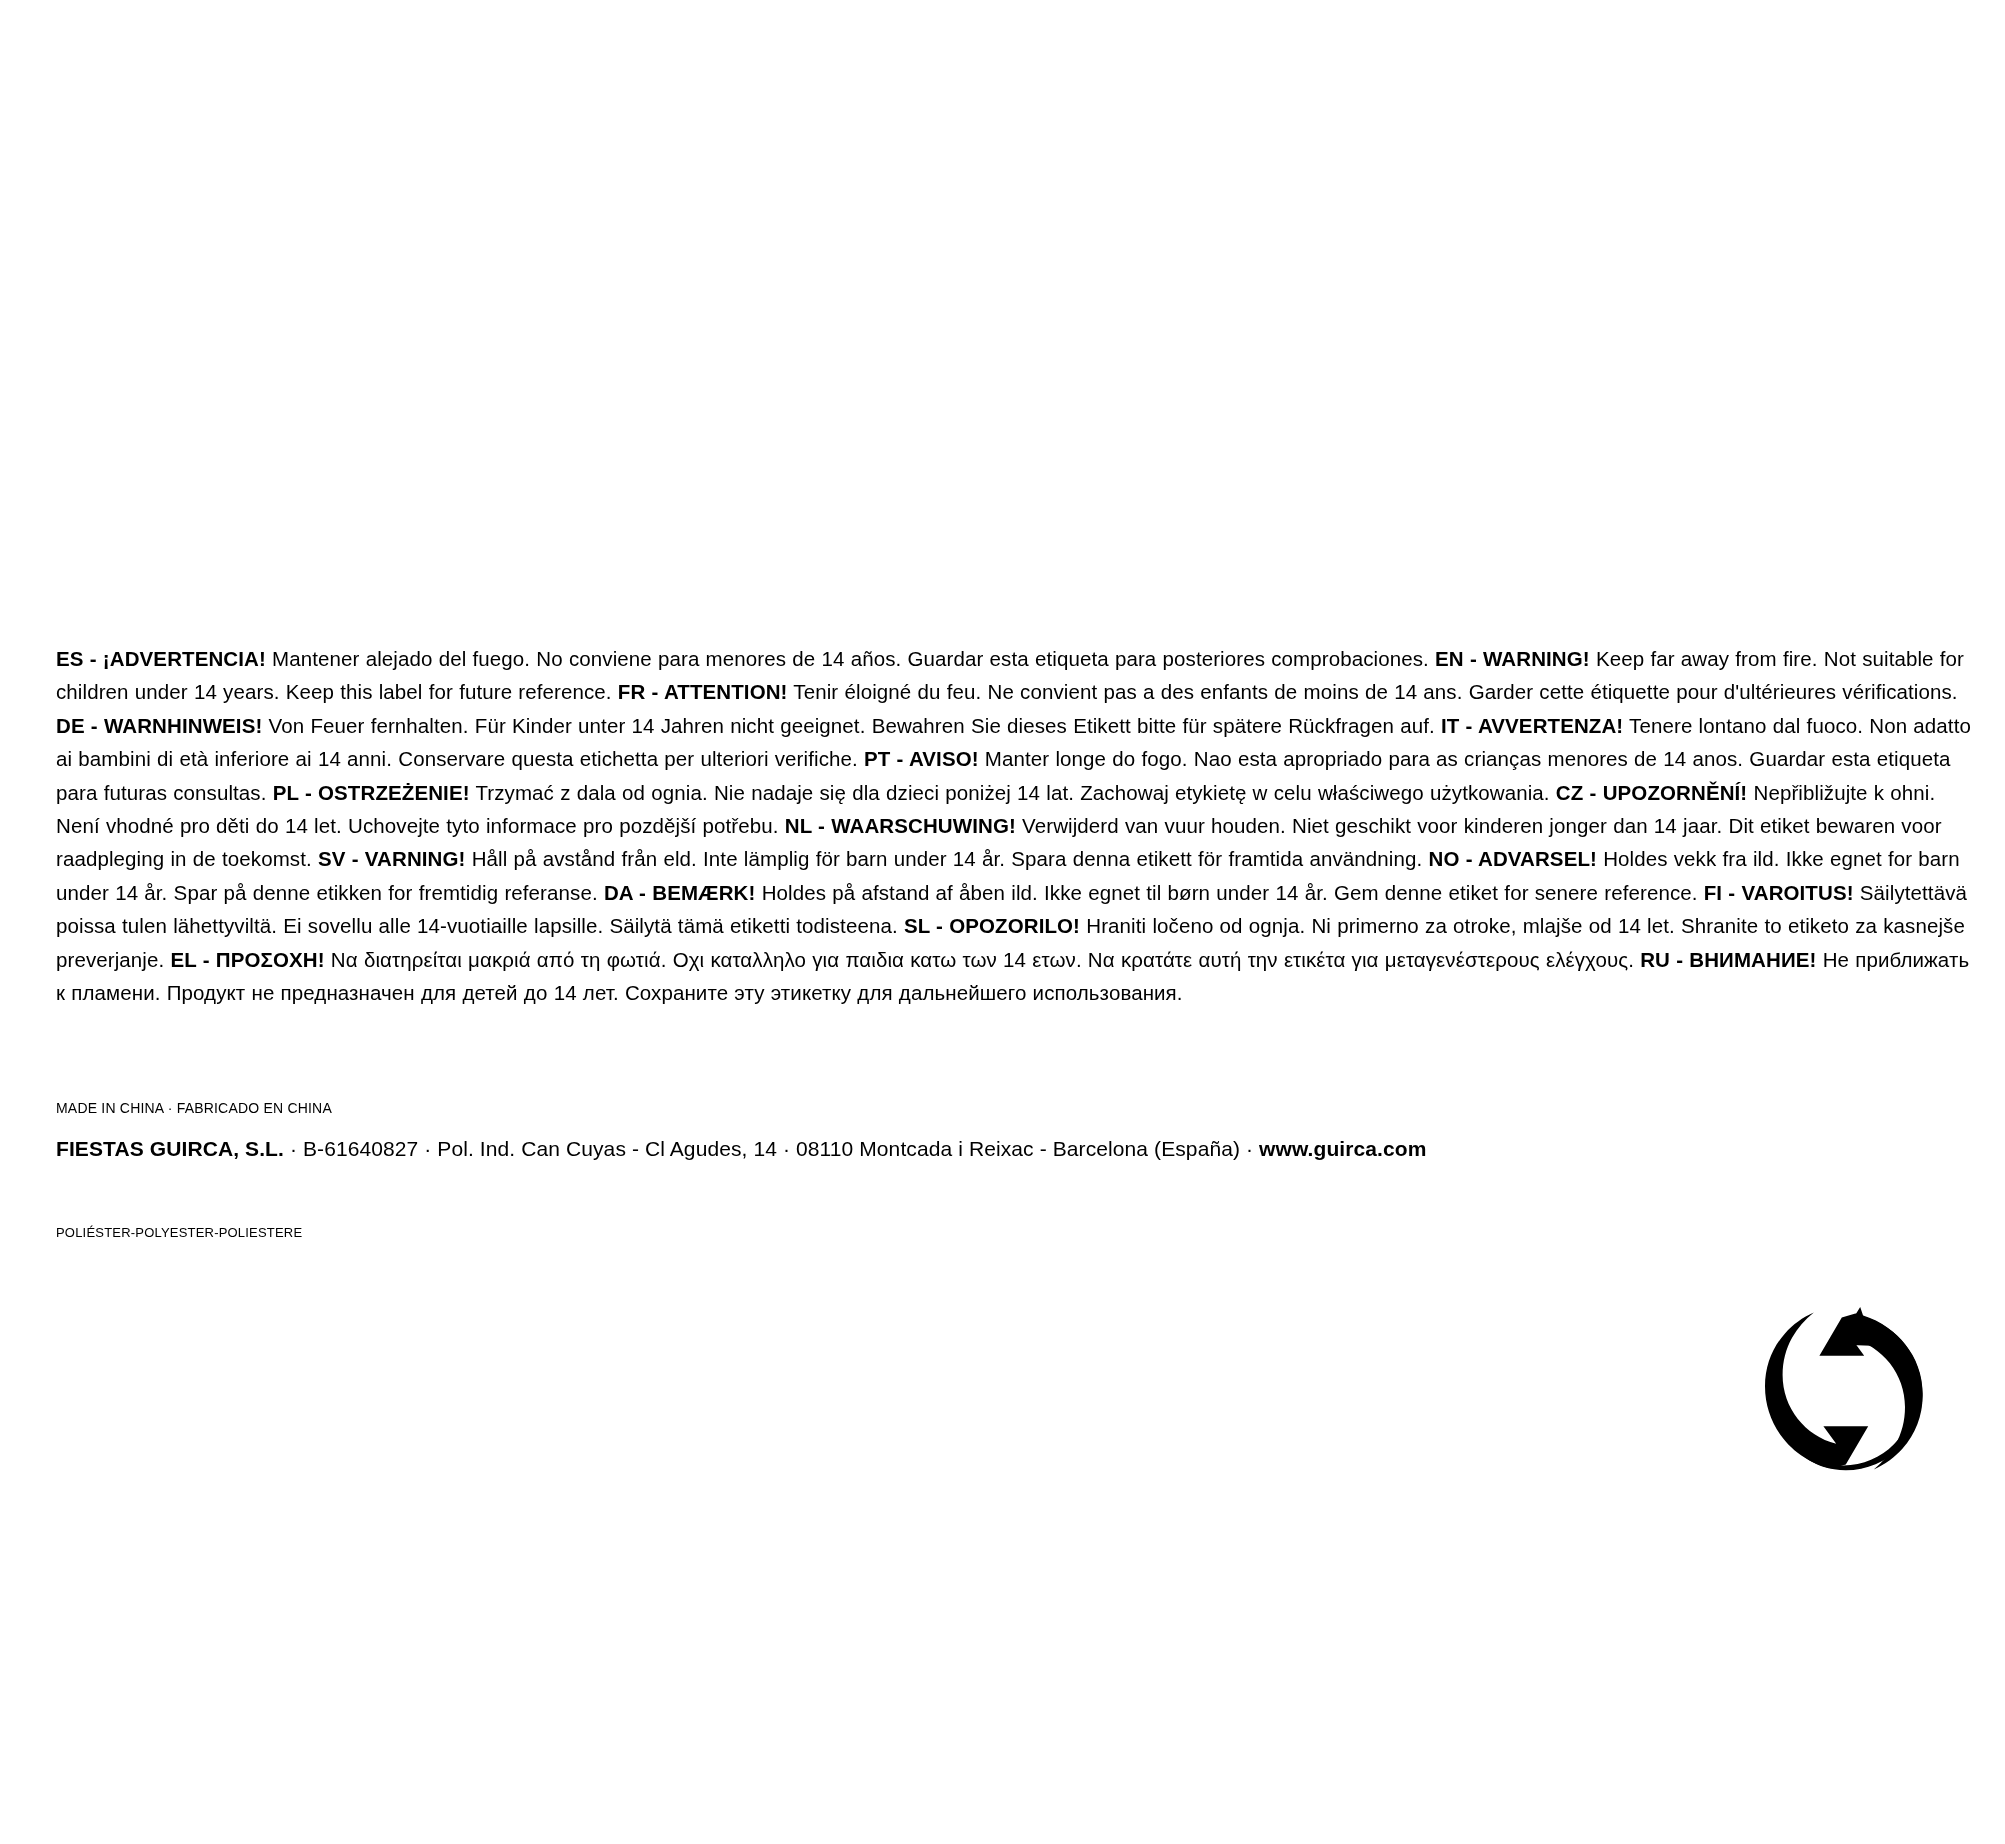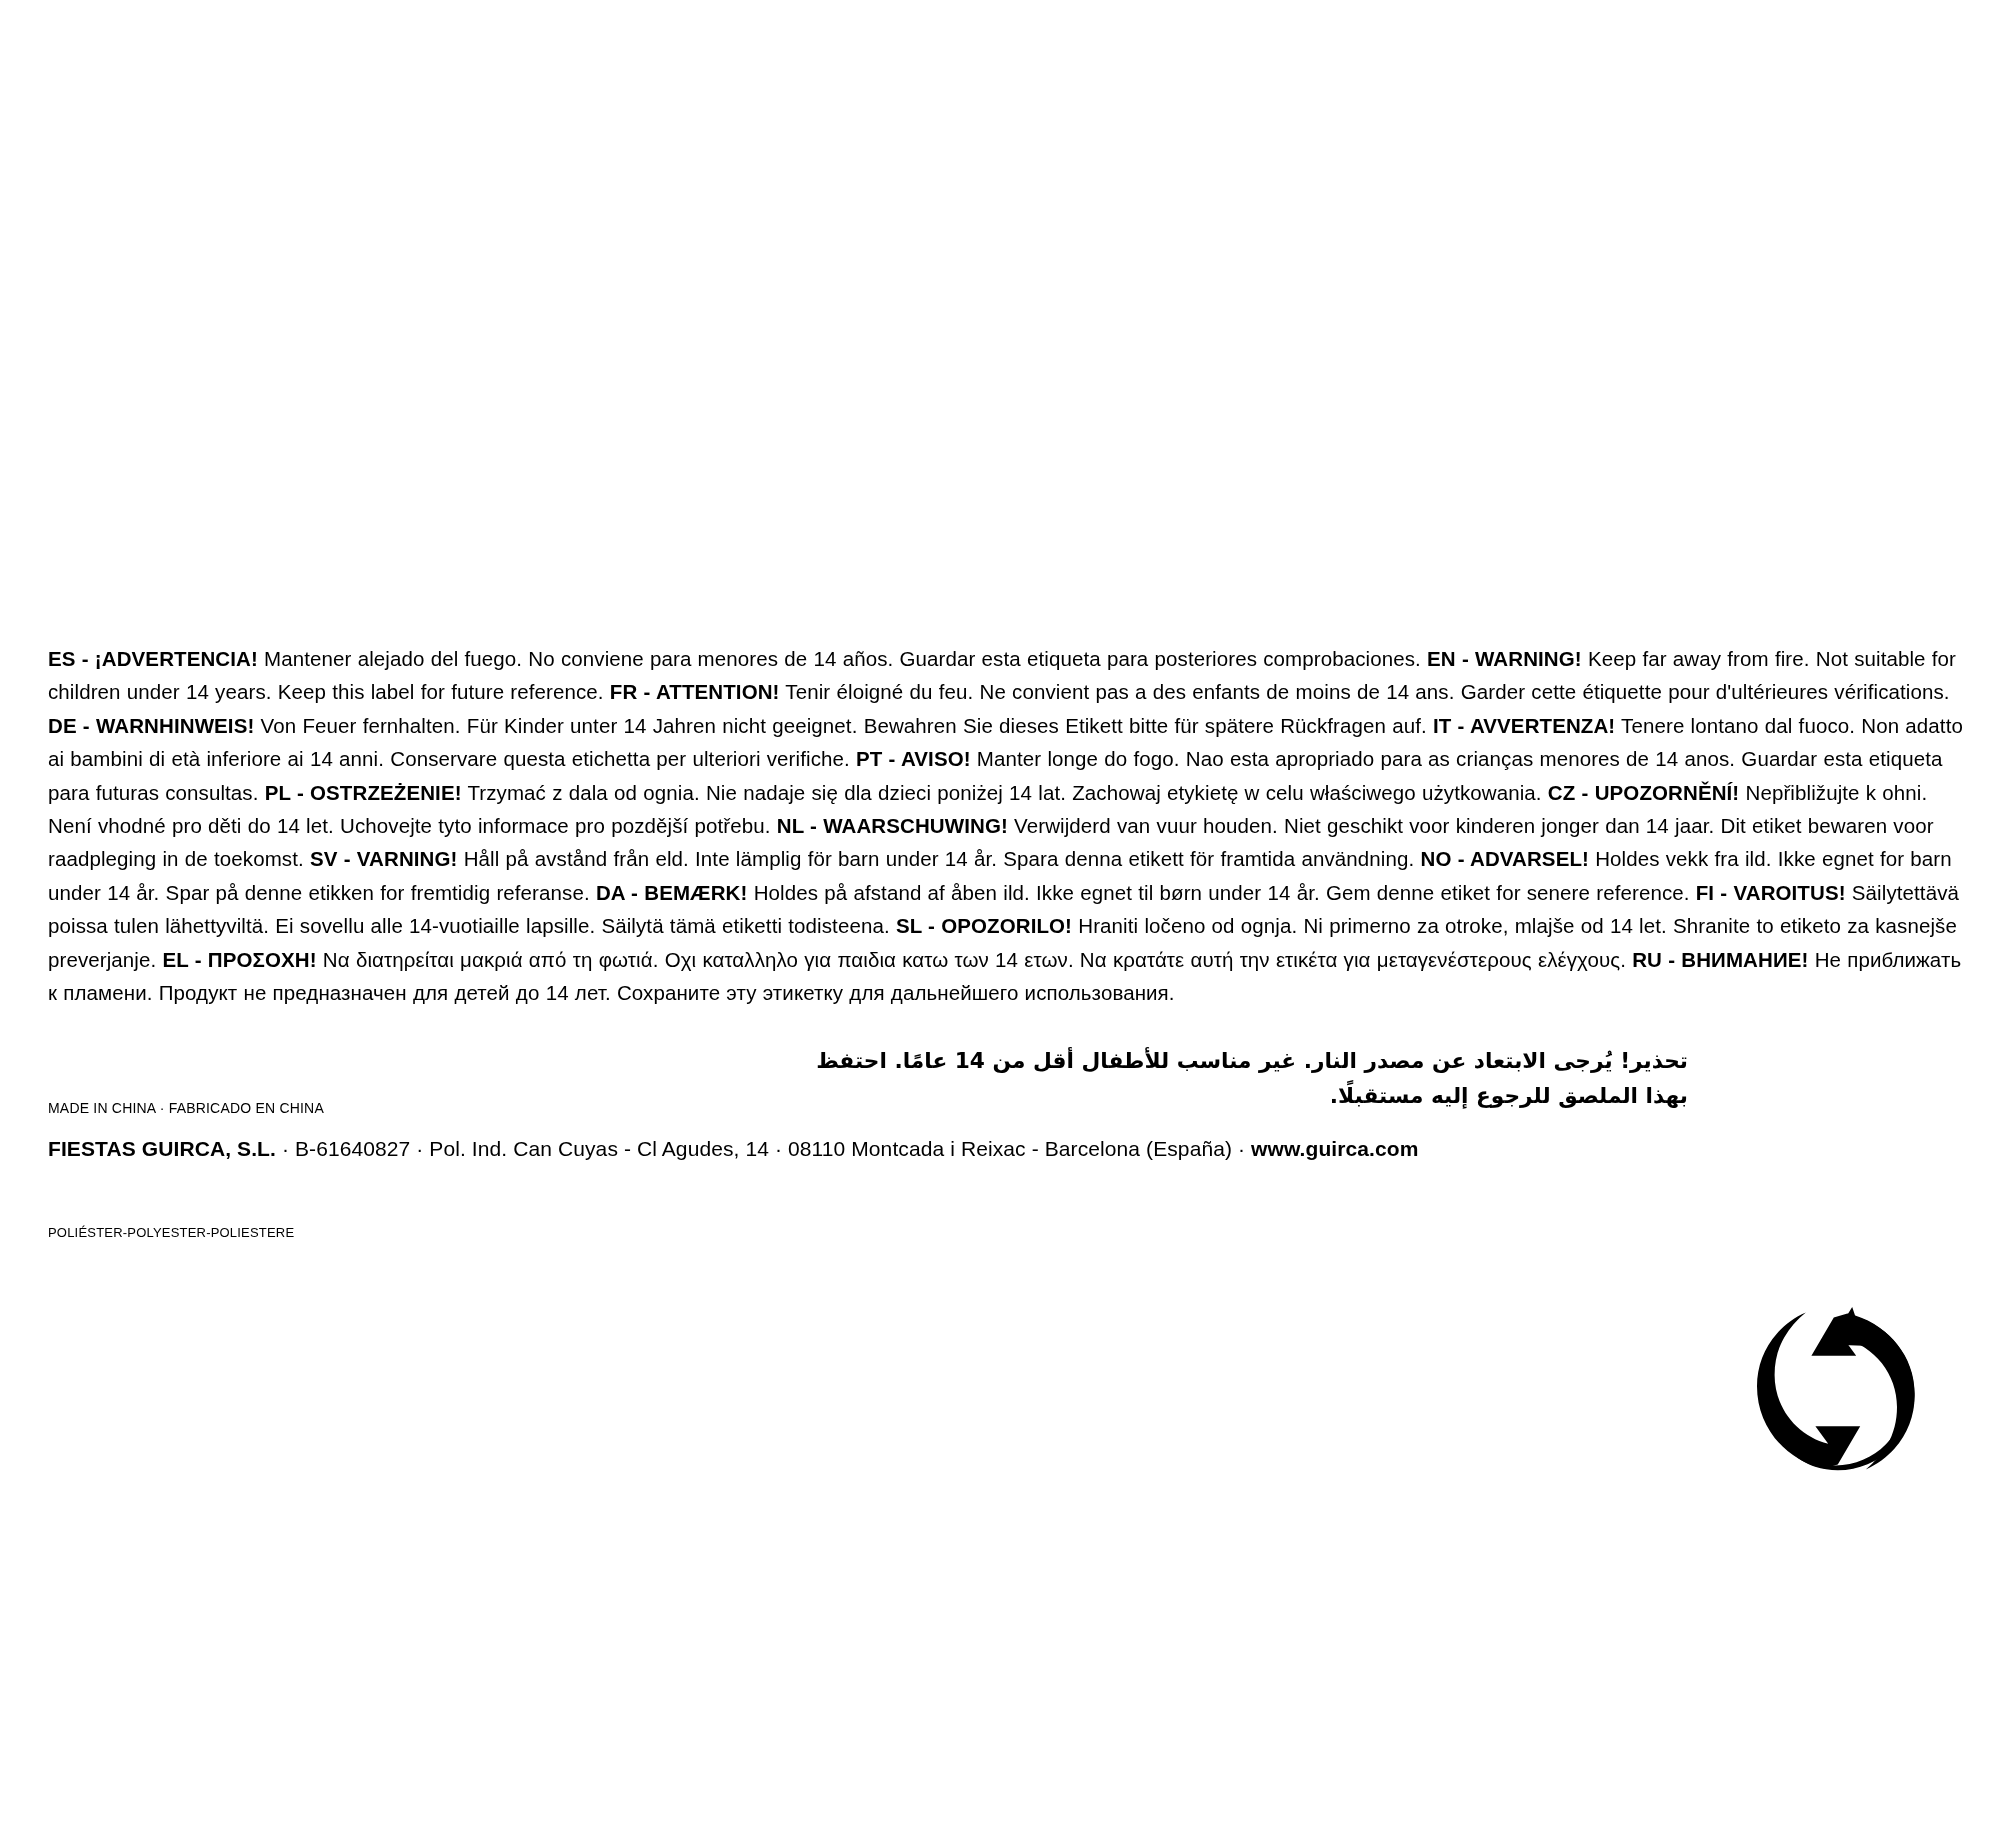--- a/index.html
+++ b/index.html
@@ -10,21 +10,21 @@
   body {
     width: 2005px;
     height: 1845px;
     font-family: "Liberation Sans", sans-serif;
     color: #000000;
     position: relative;
     overflow: hidden;
   }
   .page {
     position: absolute;
-    left: 0;
+    left: 8px;
     top: 0;
     width: 1738px;
     height: 1845px;
   }
   .warning-block {
     position: absolute;
     left: 48px;
     top: 642px;
     width: 1917px;
     font-size: 20.5px;
@@ -84,21 +84,20 @@
     display: block;
   }
 </style>
 </head>
 <body>
 
 <div class="page">
 
   <div class="warning-block" id="warning-block"><b>ES - ¡ADVERTENCIA!</b><span> Mantener alejado del fuego. No conviene para menores de 14 años. Guardar esta etiqueta para posteriores comprobaciones. </span><b>EN - WARNING!</b><span> Keep far away from fire. Not suitable for children under 14 years. Keep this label for future reference. </span><b>FR - ATTENTION!</b><span> Tenir éloigné du feu. Ne convient pas a des enfants de moins de 14 ans. Garder cette étiquette pour d'ultérieures vérifications. </span><b>DE - WARNHINWEIS!</b><span> Von Feuer fernhalten. Für Kinder unter 14 Jahren nicht geeignet. Bewahren Sie dieses Etikett bitte für spätere Rückfragen auf. </span><b>IT - AVVERTENZA!</b><span> Tenere lontano dal fuoco. Non adatto ai bambini di età inferiore ai 14 anni. Conservare questa etichetta per ulteriori verifiche. </span><b>PT - AVISO!</b><span> Manter longe do fogo. Nao esta apropriado para as crianças menores de 14 anos. Guardar esta etiqueta para futuras consultas. </span><b>PL - OSTRZEŻENIE!</b><span> Trzymać z dala od ognia. Nie nadaje się dla dzieci poniżej 14 lat. Zachowaj etykietę w celu właściwego użytkowania. </span><b>CZ - UPOZORNĚNÍ!</b><span> Nepřibližujte k ohni. Není vhodné pro děti do 14 let. Uchovejte tyto informace pro pozdější potřebu. </span><b>NL - WAARSCHUWING!</b><span> Verwijderd van vuur houden. Niet geschikt voor kinderen jonger dan 14 jaar. Dit etiket bewaren voor raadpleging in de toekomst. </span><b>SV - VARNING!</b><span> Håll på avstånd från eld. Inte lämplig för barn under 14 år. Spara denna etikett för framtida användning. </span><b>NO - ADVARSEL!</b><span> Holdes vekk fra ild. Ikke egnet for barn under 14 år. Spar på denne etikken for fremtidig referanse. </span><b>DA - BEMÆRK!</b><span> Holdes på afstand af åben ild. Ikke egnet til børn under 14 år. Gem denne etiket for senere reference. </span><b>FI - VAROITUS!</b><span> Säilytettävä poissa tulen lähettyviltä. Ei sovellu alle 14-vuotiaille lapsille. Säilytä tämä etiketti todisteena. </span><b>SL - OPOZORILO!</b><span> Hraniti ločeno od ognja. Ni primerno za otroke, mlajše od 14 let. Shranite to etiketo za kasnejše preverjanje. </span><b>EL - ΠΡΟΣΟΧΗ!</b><span> Να διατηρείται μακριά από τη φωτιά. Οχι καταλληλο για παιδια κατω των 14 ετων. Να κρατάτε αυτή την ετικέτα για μεταγενέστερους ελέγχους. </span><b>RU - ВНИМАНИЕ!</b><span> Не приближать к пламени. Продукт не предназначен для детей до 14 лет. Сохраните эту этикетку для дальнейшего использования.</span></div>
 
-  <div class="arabic-block">تحذير! يُرجى الابتعاد عن مصدر النار. غير مناسب للأطفال أقل من 14 عامًا. احتفظ بهذا الملصق للرجوع إليه مستقبلًا.</div>
 
   <div class="made-in">MADE IN CHINA · FABRICADO EN CHINA</div>
 
   <div class="company-line">
     <b>FIESTAS GUIRCA, S.L.</b><span> · B-61640827 · Pol. Ind. Can Cuyas - Cl Agudes, 14 · 08110 Montcada i Reixac - Barcelona (España) · </span><b>www.guirca.com</b>
   </div>
 
   <div class="material-line">POLIÉSTER-POLYESTER-POLIESTERE</div>
 
   <div class="green-dot">

